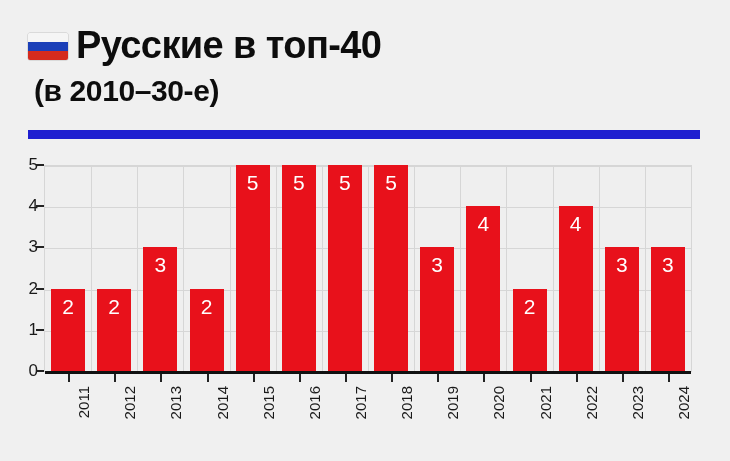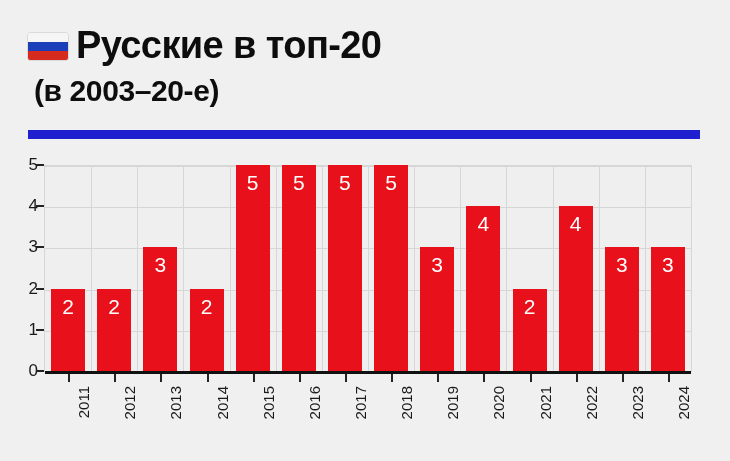--- a/index.html
+++ b/index.html
@@ -202,24 +202,24 @@
 
 <div class="header">
 
   <div class="title-block">
     <div class="title-line">
       <span class="flag-icon">
         <i class="flag-white"></i>
           <i class="flag-blue"></i>
           <i class="flag-red"></i>
       </span>
-      <span class="title-main">Русские в топ-20</span>
+      <span class="title-main">Русские в топ-40</span>
     </div>
     <div class="title-line">
-      <span class="title-sub">(в 2003–20-е)</span>
+      <span class="title-sub">(в 2010–30-е)</span>
     </div>
   </div>
 
 </div>
 
 <div class="divider"></div>
 
 <div class="chart-wrap">
   <div class="plot" id="plot">
       <div class="gridline-h" style="top: 164.8px;"></div>

